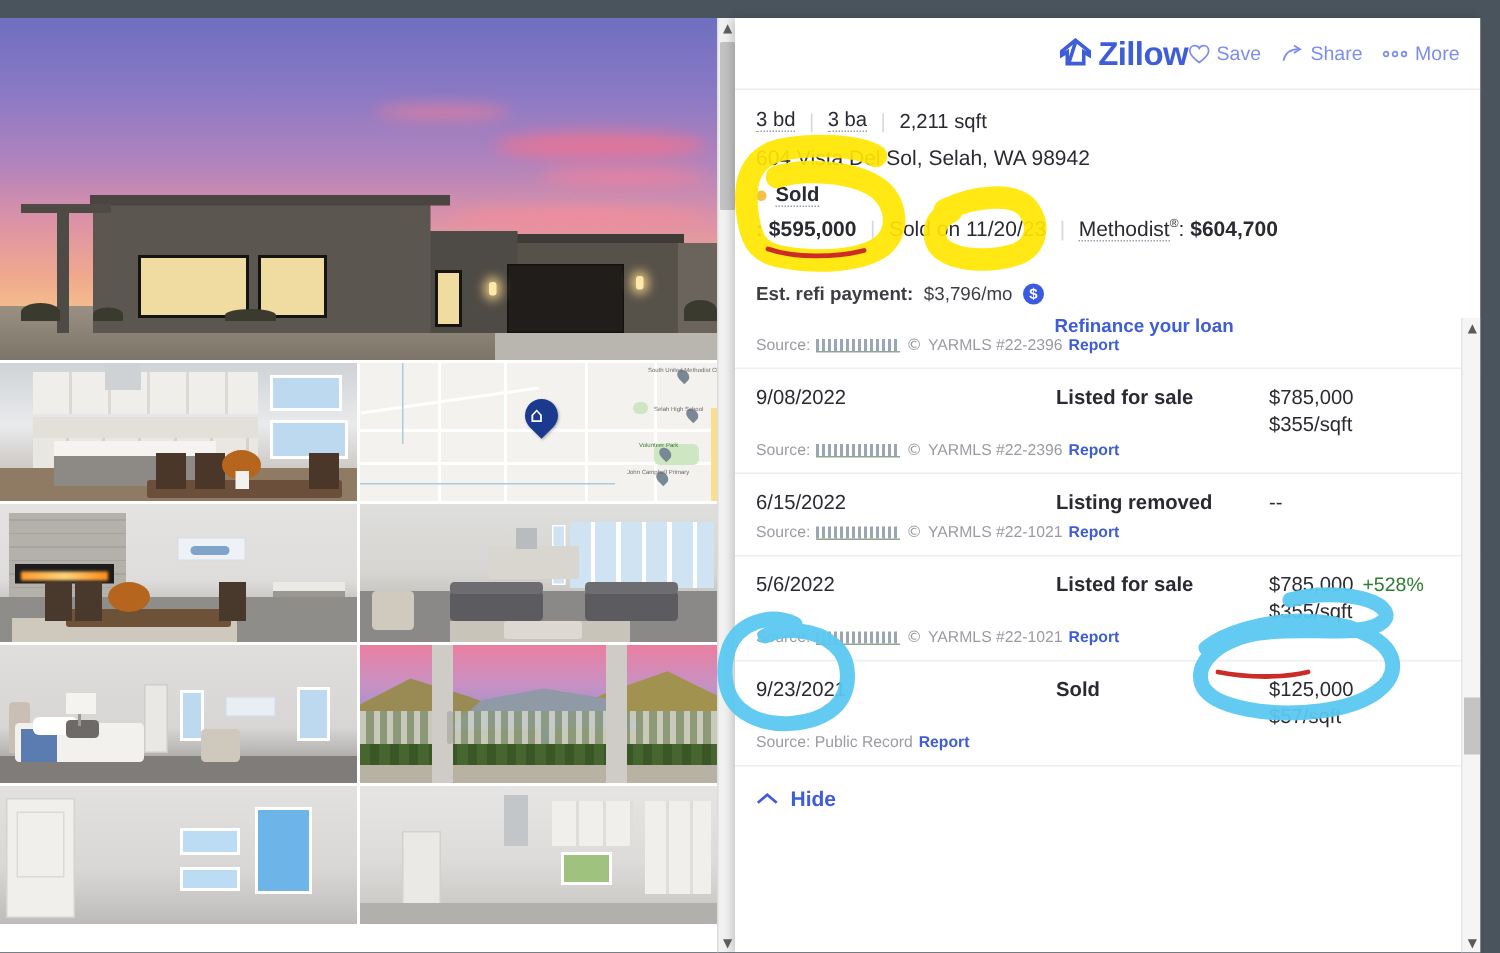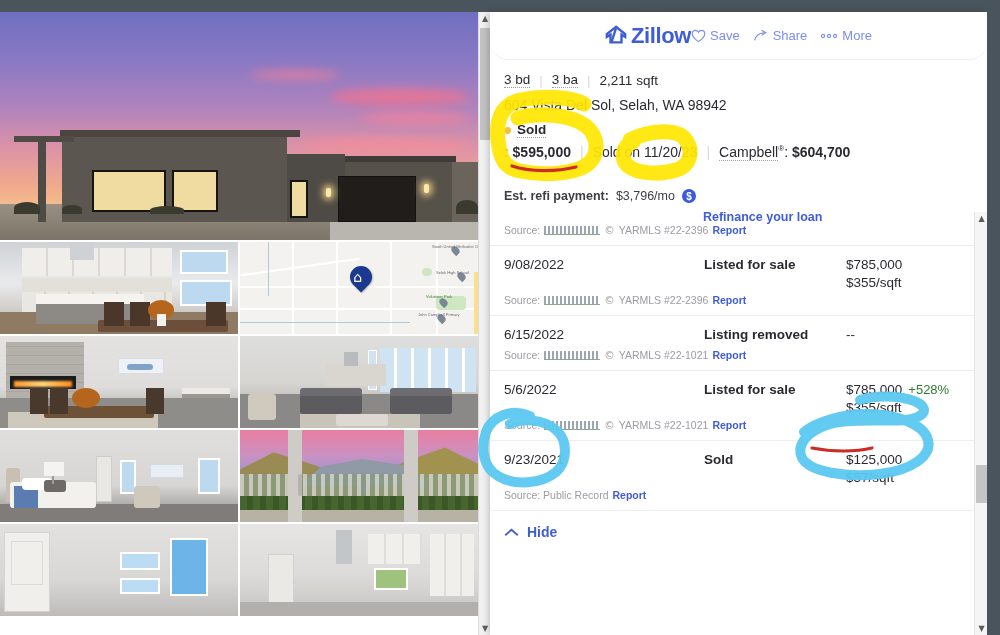--- a/index.html
+++ b/index.html
@@ -206,23 +206,22 @@
   
   .card {
     position:absolute; left:490px; top:12px; width:497px; height:623px;
     background:#fff; overflow:hidden;
     box-shadow: -2px 0 6px rgba(0,0,0,.18);
   }
   .card-edge { position:absolute; left:987px; top:12px; width:13px; height:623px; background:#4a545c; }
 
   .zhead {
     position:relative; height:48px; padding:0 14px;
-    display:flex; align-items:center; justify-content:center;
+    display:flex; align-items:center; justify-content:flex-end;
     border-bottom:1px solid #eceef2;
-    border-radius:18px;
   }
   .zlogo { display:flex; align-items:center; gap:4px; }
   .zlogo-txt {
     font-size:22px; font-weight:bold; color:#3e5dd6; letter-spacing:-.4px;
   }
   .zhead-actions { display:flex; align-items:center; gap:13px; }
   .zact {
     display:flex; align-items:center; gap:4px;
     font-size:13px; color:#7b8df0; cursor:pointer;
   }
@@ -523,21 +522,21 @@
       <div class="statusrow">
         <span class="dot"></span>
         <span class="status-lbl">Sold</span>
       </div>
 
       <div class="pricerow">
         <span class="price-main"><span>:</span> <span>$595,000</span></span>
         <span class="vsep">|</span>
         <span>Sold on 11/20/23</span>
         <span class="vsep">|</span>
-        <span><span class="zest-word">Campbell</span><sup>®</sup><span>:</span> <b>$604,700</b></span>
+        <span><span class="zest-word">Methodist</span><sup>®</sup><span>:</span> <b>$604,700</b></span>
       </div>
 
       <div class="refirow">
         <span class="lead">Est. refi payment:</span>
         <span>$3,796/mo</span>
         <span class="dollar-badge">$</span>
         <span class="refi-link">Refinance your loan</span>
       </div>
     </div>
 

